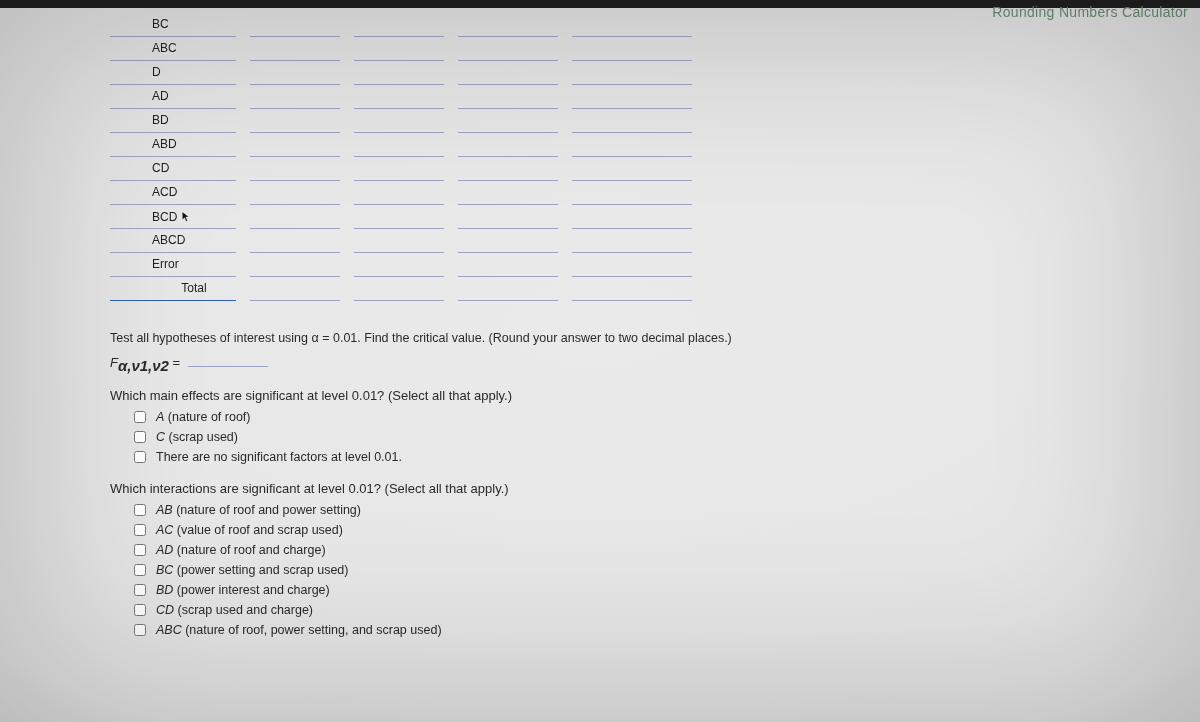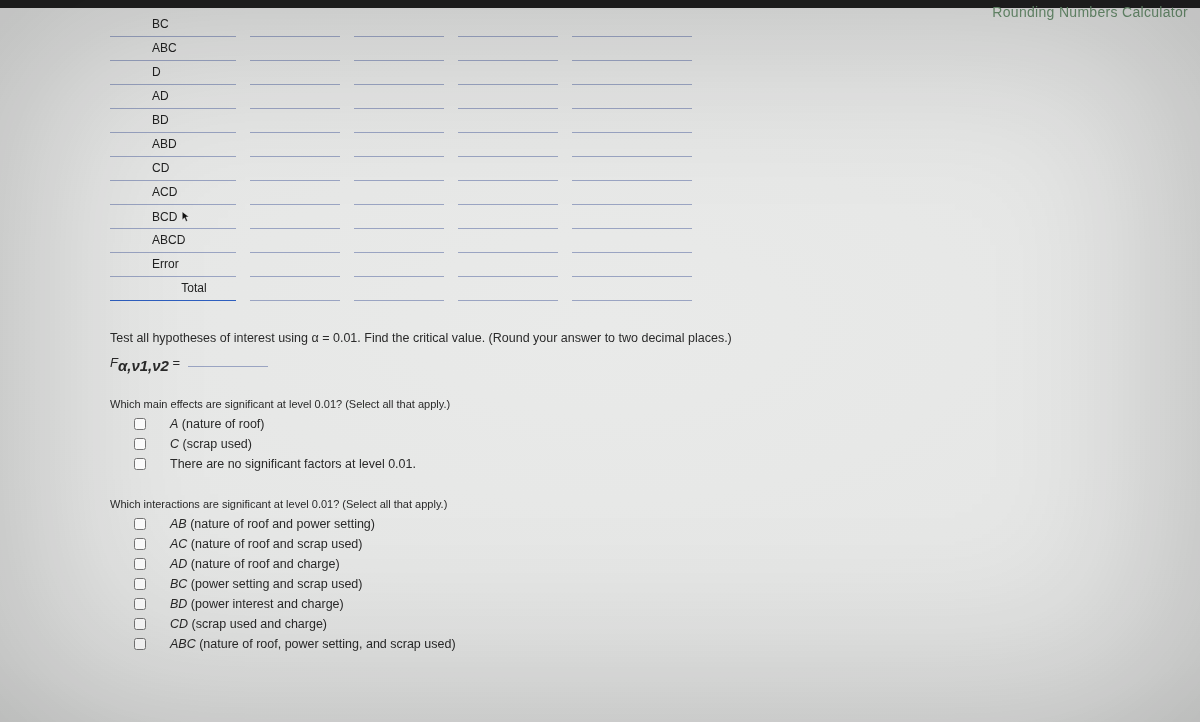--- a/index.html
+++ b/index.html
@@ -75,26 +75,26 @@
   .sub { font-size: 15px; vertical-align: sub; font-style: italic; font-weight: bold; }
   .ans-blank {
     display: inline-block;
     width: 80px;
     border-bottom: 1px solid #9aa4c2;
     height: 14px;
     vertical-align: baseline;
     margin-left: 4px;
   }
 
-  .q-head { margin-top: 24px; font-size: 11px; }
+  .q-head { margin-top: 14px; font-size: 13px; }
   .opts { margin-top: 4px; }
   .opt {
     display: flex;
     align-items: center;
-    gap: 24px;
+    gap: 10px;
     padding: 3px 0 3px 24px;
     font-size: 12.5px;
     color: #2a2a2a;
   }
   .opt input[type=checkbox] {
     width: 12px; height: 12px;
     accent-color: #888;
   }
   .opt .em { font-style: italic; }
 </style>
@@ -270,21 +270,21 @@
     </div>
 
   <div class="q-head">Which interactions are significant at level 0.01? (Select all that apply.)</div>
   <div class="opts" id="opts-inter">
       <label class="opt">
         <input type="checkbox" style="">
         <span><span class="em">AB</span><span> (nature of roof and power setting)</span></span>
       </label>
       <label class="opt">
         <input type="checkbox" style="">
-        <span><span class="em">AC</span><span> (nature of roof and scrap used)</span></span>
+        <span><span class="em">AC</span><span> (value of roof and scrap used)</span></span>
       </label>
       <label class="opt">
         <input type="checkbox" style="">
         <span><span class="em">AD</span><span> (nature of roof and charge)</span></span>
       </label>
       <label class="opt">
         <input type="checkbox" style="">
         <span><span class="em">BC</span><span> (power setting and scrap used)</span></span>
       </label>
       <label class="opt">

